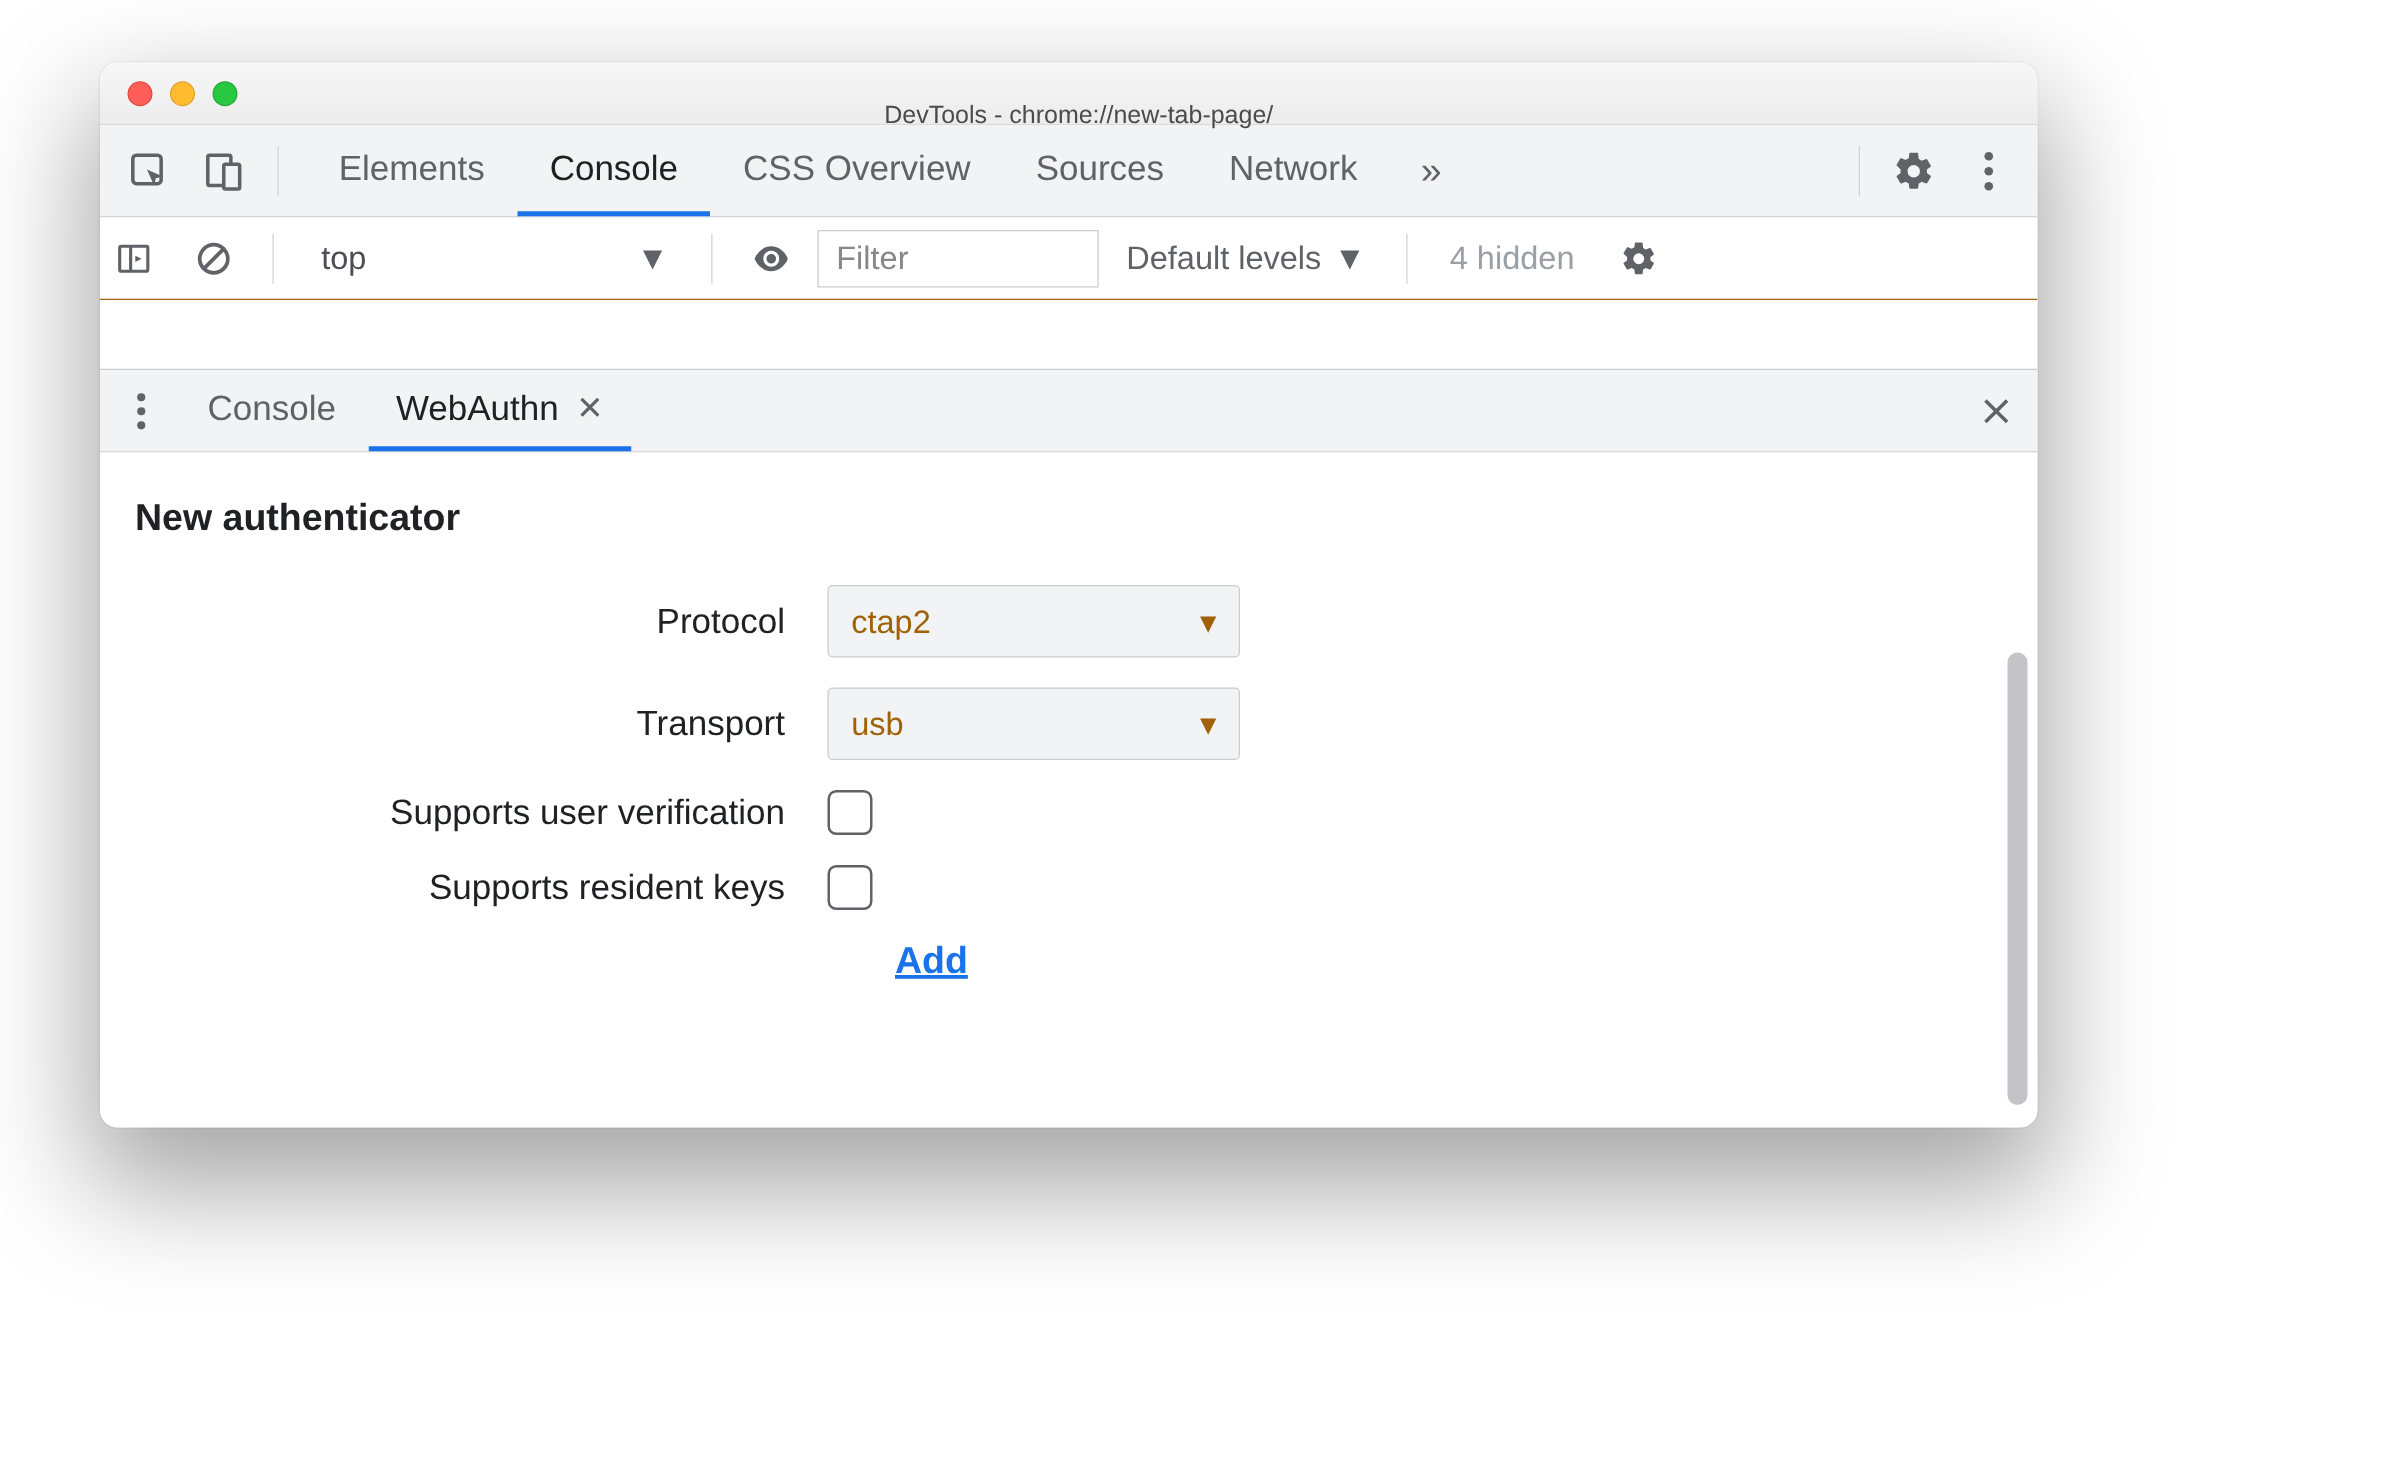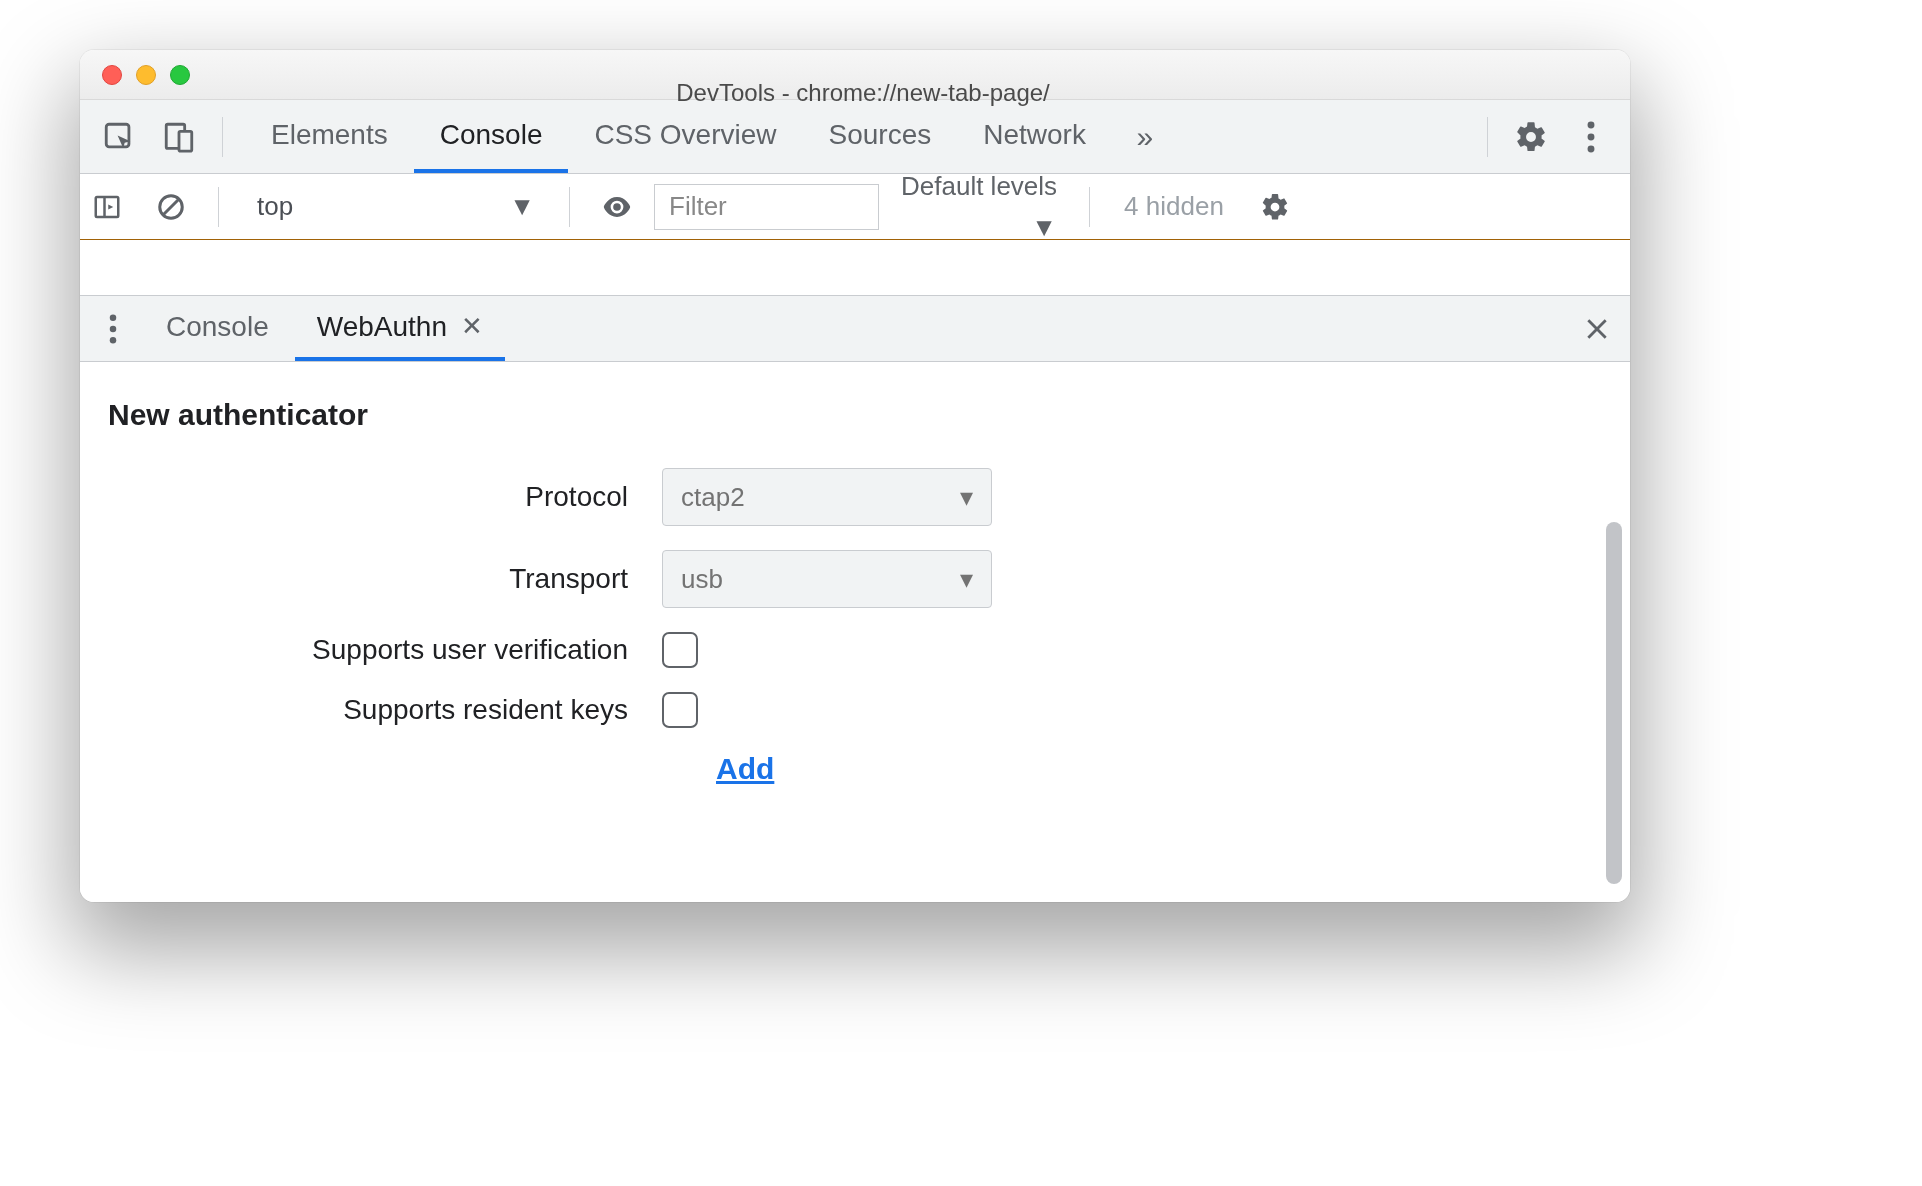--- a/index.html
+++ b/index.html
@@ -21,21 +21,21 @@
     background: linear-gradient(#f7f7f7,#ececec);
     border-bottom: 1px solid #d9d9d9;
     display: flex; align-items: center;
     position: relative;
   }
   .traffic { display: flex; gap: 14px; margin-left: 22px; }
   .tl { width: 20px; height: 20px; border-radius: 50%; }
   .tl.red { background:#ff5f57; border:1px solid #e24640;}
   .tl.yellow { background:#febc2e; border:1px solid #e1a027;}
   .tl.green { background:#28c840; border:1px solid #1fa833;}
-  .title { position:absolute; left:16px; right:0; text-align:center; font-size:24px; color:#4a4a4a; pointer-events:none;margin-top:36px;}
+  .title { position:absolute; left:16px; right:0; text-align:center; font-size:20px; color:#4a4a4a; pointer-events:none;margin-top:36px;}
 
   
   .main-toolbar {
     height: 74px;
     background:#f1f3f4;
     border-bottom:1px solid #c9ccd0;
     display:flex; align-items:center;
     padding:0 12px; gap: 6px;
     font-size:28px; color:#5f6368;
   }
@@ -62,21 +62,21 @@
     min-width:310px; height:46px; padding:0 14px 0 18px;
     color:#4b4f55; cursor:pointer;
   }
   .ctx-select .dd { color:#5f6368; }
   .filter-input {
     height:46px; width:225px;
     border:1px solid #c9ccd0; background:#fff;
     padding:0 14px; font-size:26px; color:#333;
   }
   .filter-input::placeholder{ color:#888;}
-  .levels { display:flex; align-items:flex-end; gap:10px; cursor:pointer; padding:0 12px;flex-direction:column;}
+  .levels { display:flex; align-items:center; gap:10px; cursor:pointer; padding:0 12px;}
   .hidden-ct { color:#9aa0a6; padding:0 14px;}
 
   
   .blank-strip { height:56px; background:#fff; border-bottom:1px solid #c9ccd0; }
 
   
   .drawer-tabbar {
     height:66px; background:#f1f3f4; border-bottom:1px solid #c9ccd0;
     display:flex; align-items:center; padding:0 6px; gap:4px;
     font-size:28px; color:#5f6368;
@@ -90,21 +90,21 @@
   .content { background:#fff; padding:28px 28px 60px 28px; min-height:540px; }
   .section-title { font-size:30px; font-weight:700; color:#202124; margin:8px 0 36px 0;}
 
   .form { display:flex; flex-direction:column; gap:24px; }
   .form-row { display:flex; align-items:center; gap:34px; }
   .form-row .lbl { width:520px; text-align:right; font-size:28px; color:#202124;}
   .select {
     width:330px; height:58px; background:#f1f3f4;
     border:1px solid #c9ccd0; border-radius:4px;
     display:flex; align-items:center; justify-content:space-between;
-    padding:0 18px; font-size:26px; color:#737373; cursor:pointer;
+    padding:0 18px; font-size:26px; color:#a16207; cursor:pointer;
   }
   .checkbox {
     width:36px; height:36px; border:2.5px solid #5f6368; border-radius:7px; background:#fff; cursor:pointer;
   }
   .add-row { display:flex; }
   .add-row .lbl { width:520px; }
   .add-link { margin-left:54px; font-size:30px; font-weight:700; color:#1a73e8; text-decoration:underline; cursor:pointer;}
 
   .scrollbar {
     position:absolute; right:6px; top:0; bottom:18px; width:20px;

